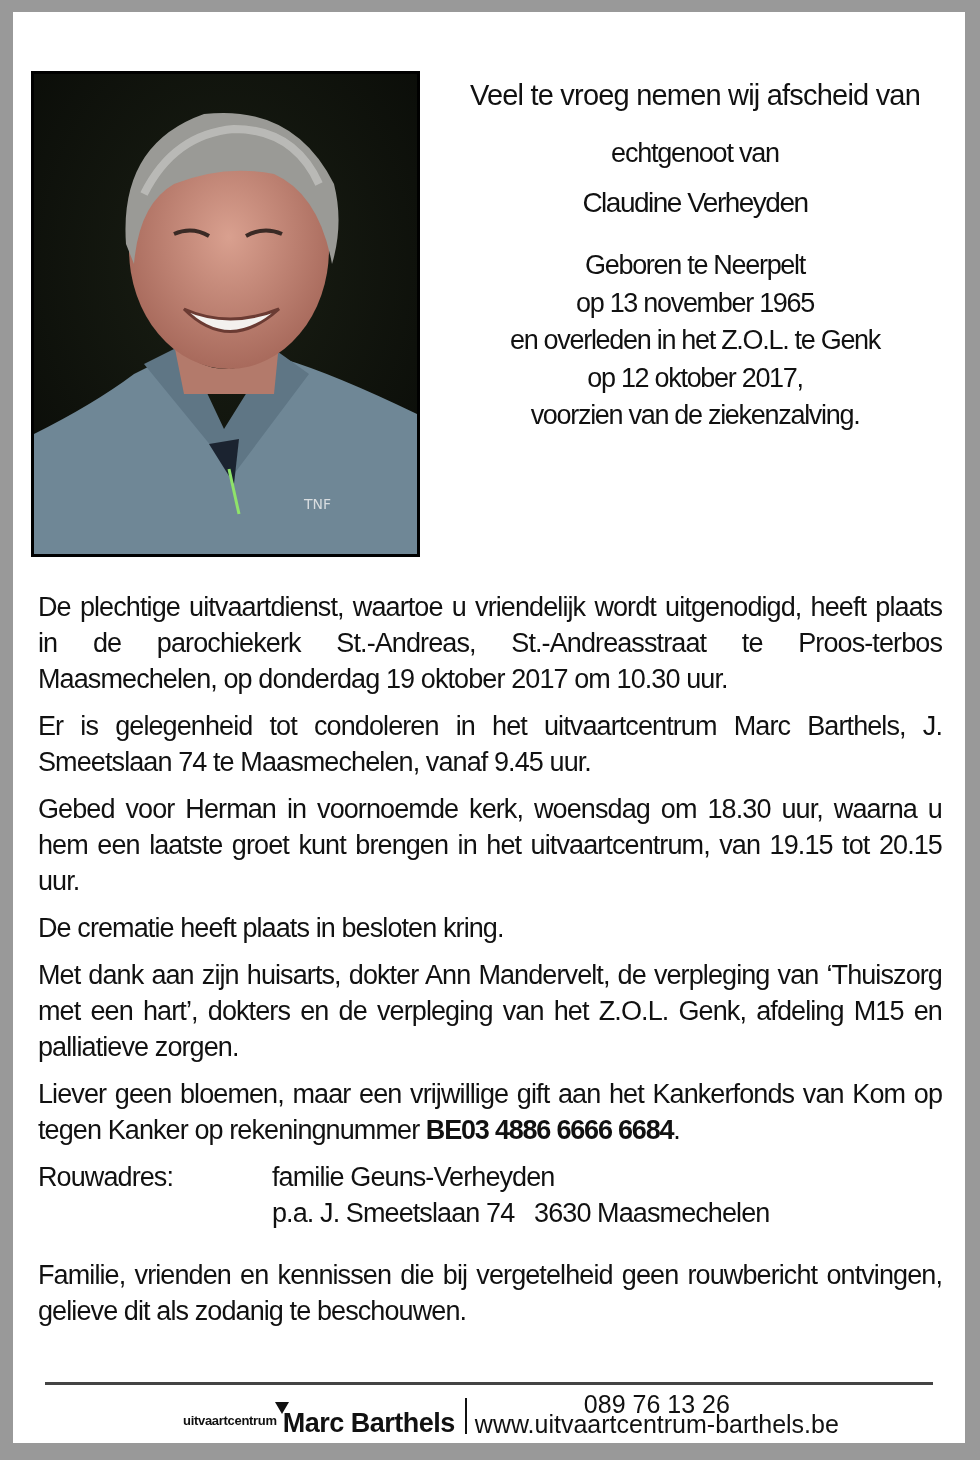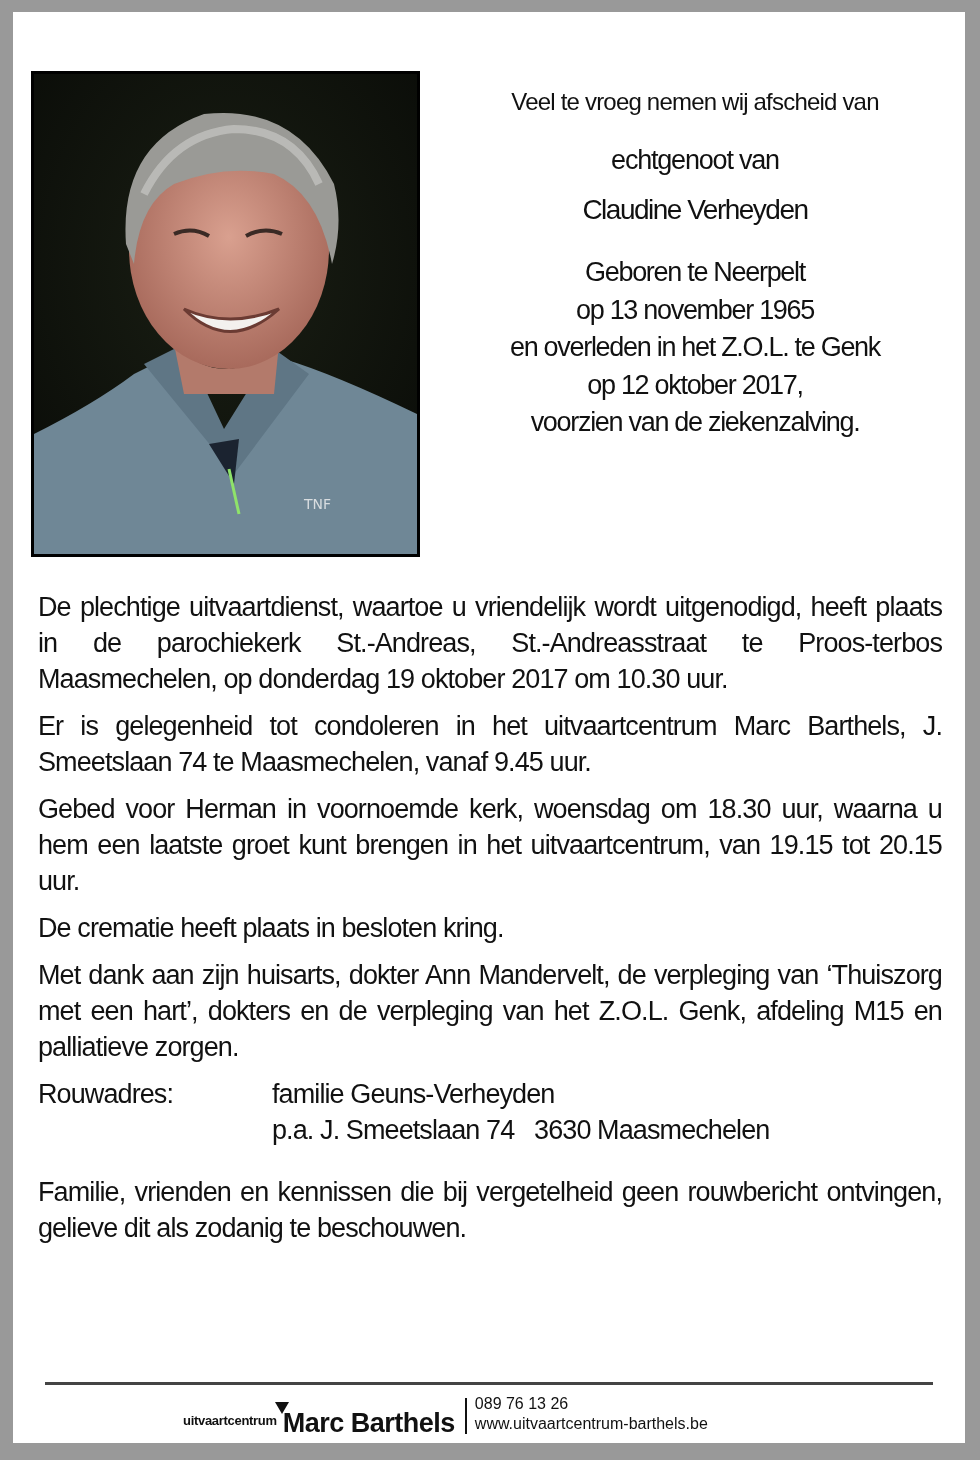--- a/index.html
+++ b/index.html
@@ -8,40 +8,40 @@
     .frame { position: absolute; left: 0; top: 0; width: 980px; height: 1460px; background: #ffffff; }
     .border-top { position: absolute; left: 0; top: 0; width: 980px; height: 12px; background: #999999; }
     .border-left { position: absolute; left: 0; top: 0; width: 13px; height: 1460px; background: #999999; }
     .border-right { position: absolute; left: 965px; top: 0; width: 15px; height: 1460px; background: #999999; }
     .border-bottom { position: absolute; left: 0; top: 1443px; width: 980px; height: 17px; background: #999999; }
 
     .photo { position: absolute; left: 31px; top: 71px; width: 389px; height: 486px; background: #be185d; box-sizing: border-box; border: 3px solid #000; overflow: hidden; }
     .photo svg { display: block; width: 100%; height: 100%; }
 
     .header { position: absolute; left: 440px; top: 72px; width: 510px; text-align: center; }
-    .intro { font-size: 24px; line-height: 44px; letter-spacing: -0.8px; margin-top: 8px; }
+    .intro { font-size: 29px; line-height: 44px; letter-spacing: -0.8px; margin-top: 1px; }
     .name { font-size: 60px; line-height: 70px; letter-spacing: -1px; margin-top: 2px; }
     .spouse-label { font-size: 27px; line-height: 40px; letter-spacing: -1.2px; margin-top: 16px; }
     .spouse-name { font-size: 28px; line-height: 56px; letter-spacing: -1.5px; margin-top: 2px; }
     .bio { margin-top: 16px; font-size: 27px; line-height: 37.5px; letter-spacing: -1.3px; }
 
     .body { position: absolute; left: 38px; top: 589px; width: 904px; font-size: 27px; line-height: 36px; letter-spacing: -0.9px; }
     .para { text-align: justify; margin: 0 0 11px 0; }
     .bold { font-weight: bold; letter-spacing: -1.2px; }
     .address { display: grid; grid-template-columns: 234px auto; margin-bottom: 26px; }
 
     .rule { position: absolute; left: 45px; top: 1382px; width: 888px; height: 3px; background: #444; }
 
     .footer { position: absolute; left: 183px; top: 1394px; height: 44px; display: flex; align-items: flex-end; }
     .footer .small { font-size: 13px; font-weight: bold; letter-spacing: -0.3px; margin-bottom: 10px; margin-right: 6px; }
     .footer .brand-wrap { position: relative; }
     .footer .brand { font-size: 27px; font-weight: bold; letter-spacing: -0.5px; line-height: 30px; margin-bottom: 0; }
     .footer .triangle { position: absolute; left: -8px; top: -6px; width: 0; height: 0; border-left: 7px solid transparent; border-right: 7px solid transparent; border-top: 12px solid #111; }
     .footer .divider { width: 2px; height: 36px; background: #111; margin: 0 8px 4px 10px; }
-    .footer .contact { display: flex; flex-direction: column; font-size: 16px; line-height: 20px; margin-bottom: 4px; }
+    .footer .contact { display: flex; flex-direction: column; font-size: 25px; line-height: 20px; margin-bottom: 4px; align-items: center; }
   </style>
 </head>
 <body>
 
 <div class="frame">
   <div class="border-top"></div>
   <div class="border-left"></div>
   <div class="border-right"></div>
   <div class="border-bottom"></div>
 
@@ -92,20 +92,21 @@
       <div>voorzien van de ziekenzalving.</div>
     </div>
   </div>
 
   <div class="body">
     <p class="para">De plechtige uitvaartdienst, waartoe u vriendelijk wordt uitgenodigd, heeft plaats in de parochiekerk St.-Andreas, St.-Andreasstraat te Proos-terbos Maasmechelen, op donderdag 19 oktober 2017 om 10.30 uur.</p>
     <p class="para">Er is gelegenheid tot condoleren in het uitvaartcentrum  Marc Barthels, J. Smeetslaan 74 te Maasmechelen, vanaf 9.45 uur.</p>
     <p class="para">Gebed voor Herman in voornoemde kerk, woensdag om 18.30 uur, waarna u hem een laatste groet kunt brengen in het uitvaartcentrum, van 19.15 tot 20.15 uur.</p>
     <p class="para">De crematie heeft plaats in besloten kring.</p>
     <p class="para">Met dank aan zijn huisarts, dokter Ann Mandervelt, de verpleging van ‘Thuiszorg met een hart’, dokters en de verpleging van het Z.O.L. Genk, afdeling M15 en palliatieve zorgen.</p>
+    <p class="para"><span>Liever geen bloemen, maar een vrijwillige gift  aan het Kankerfonds van Kom op tegen Kanker op rekeningnummer </span><span class="bold">BE03 4886 6666 6684</span><span>.</span></p>
     <div class="address">
       <div>Rouwadres:</div>
       <div>
         <div>familie Geuns-Verheyden</div>
         <div style="white-space: pre;">p.a. J. Smeetslaan 74   3630 Maasmechelen</div>
       </div>
     </div>
     <p class="para">Familie, vrienden en kennissen die bij vergetelheid geen rouwbericht ontvingen, gelieve dit als zodanig te beschouwen.</p>
   </div>
 

